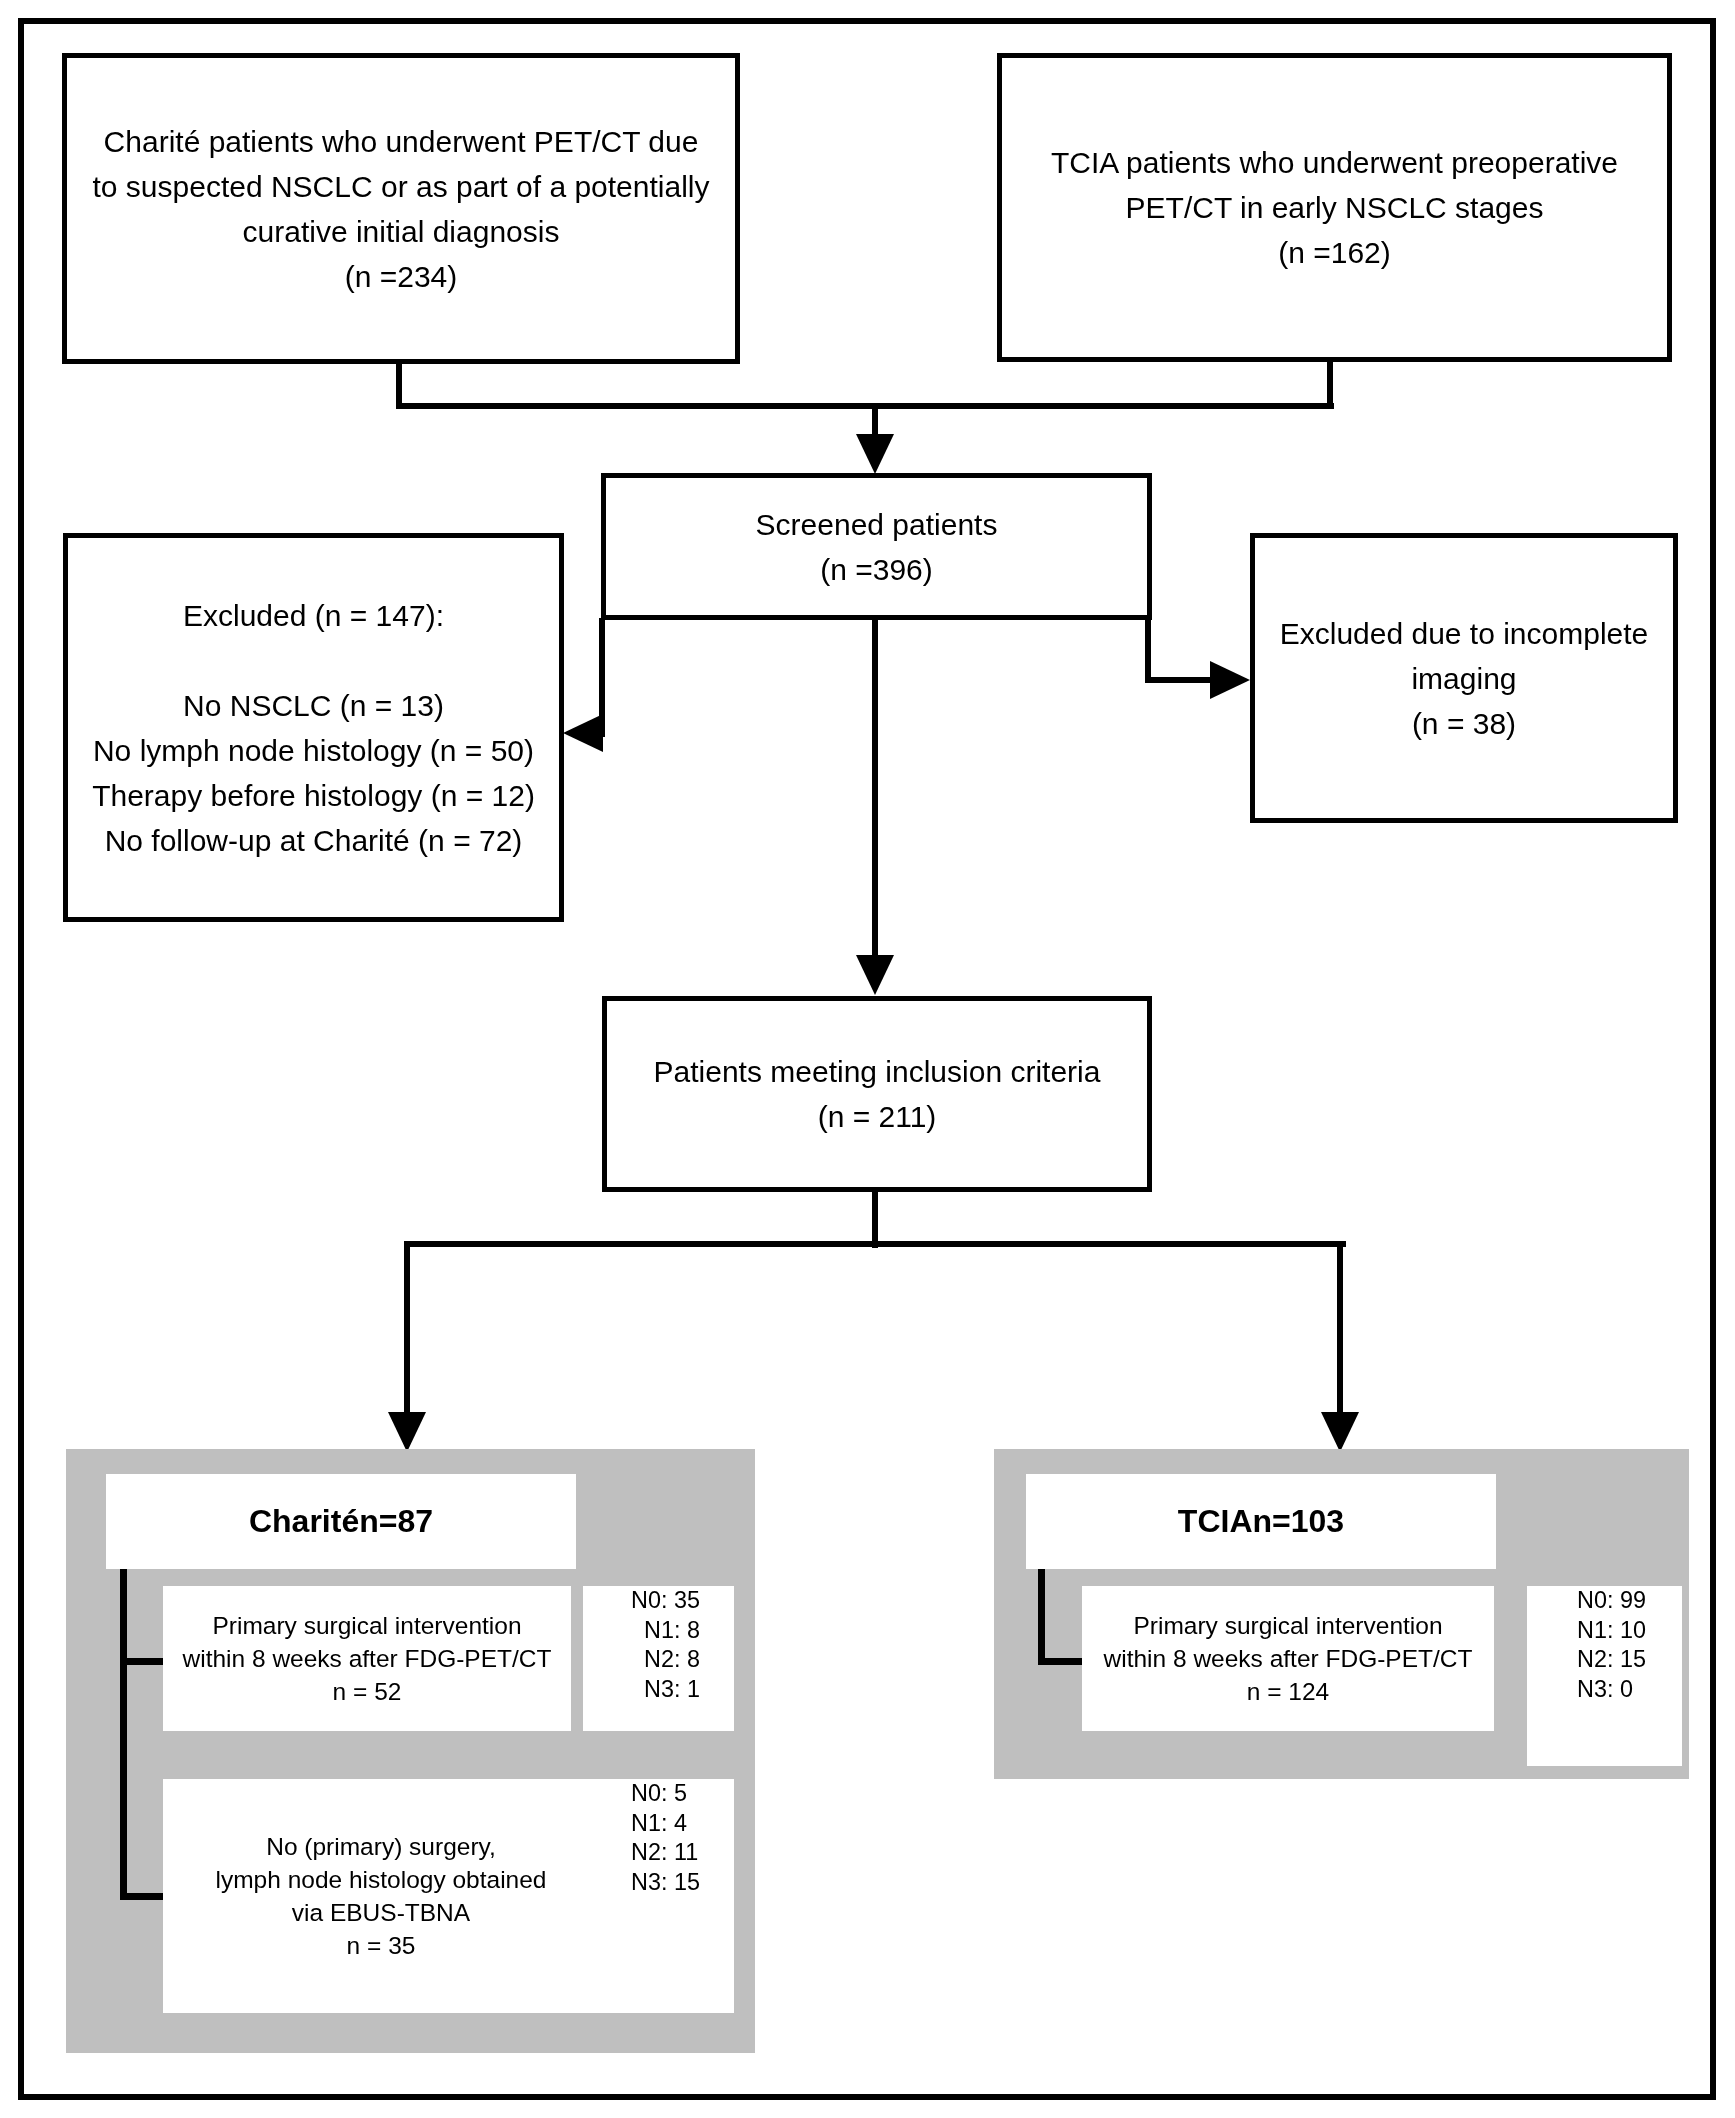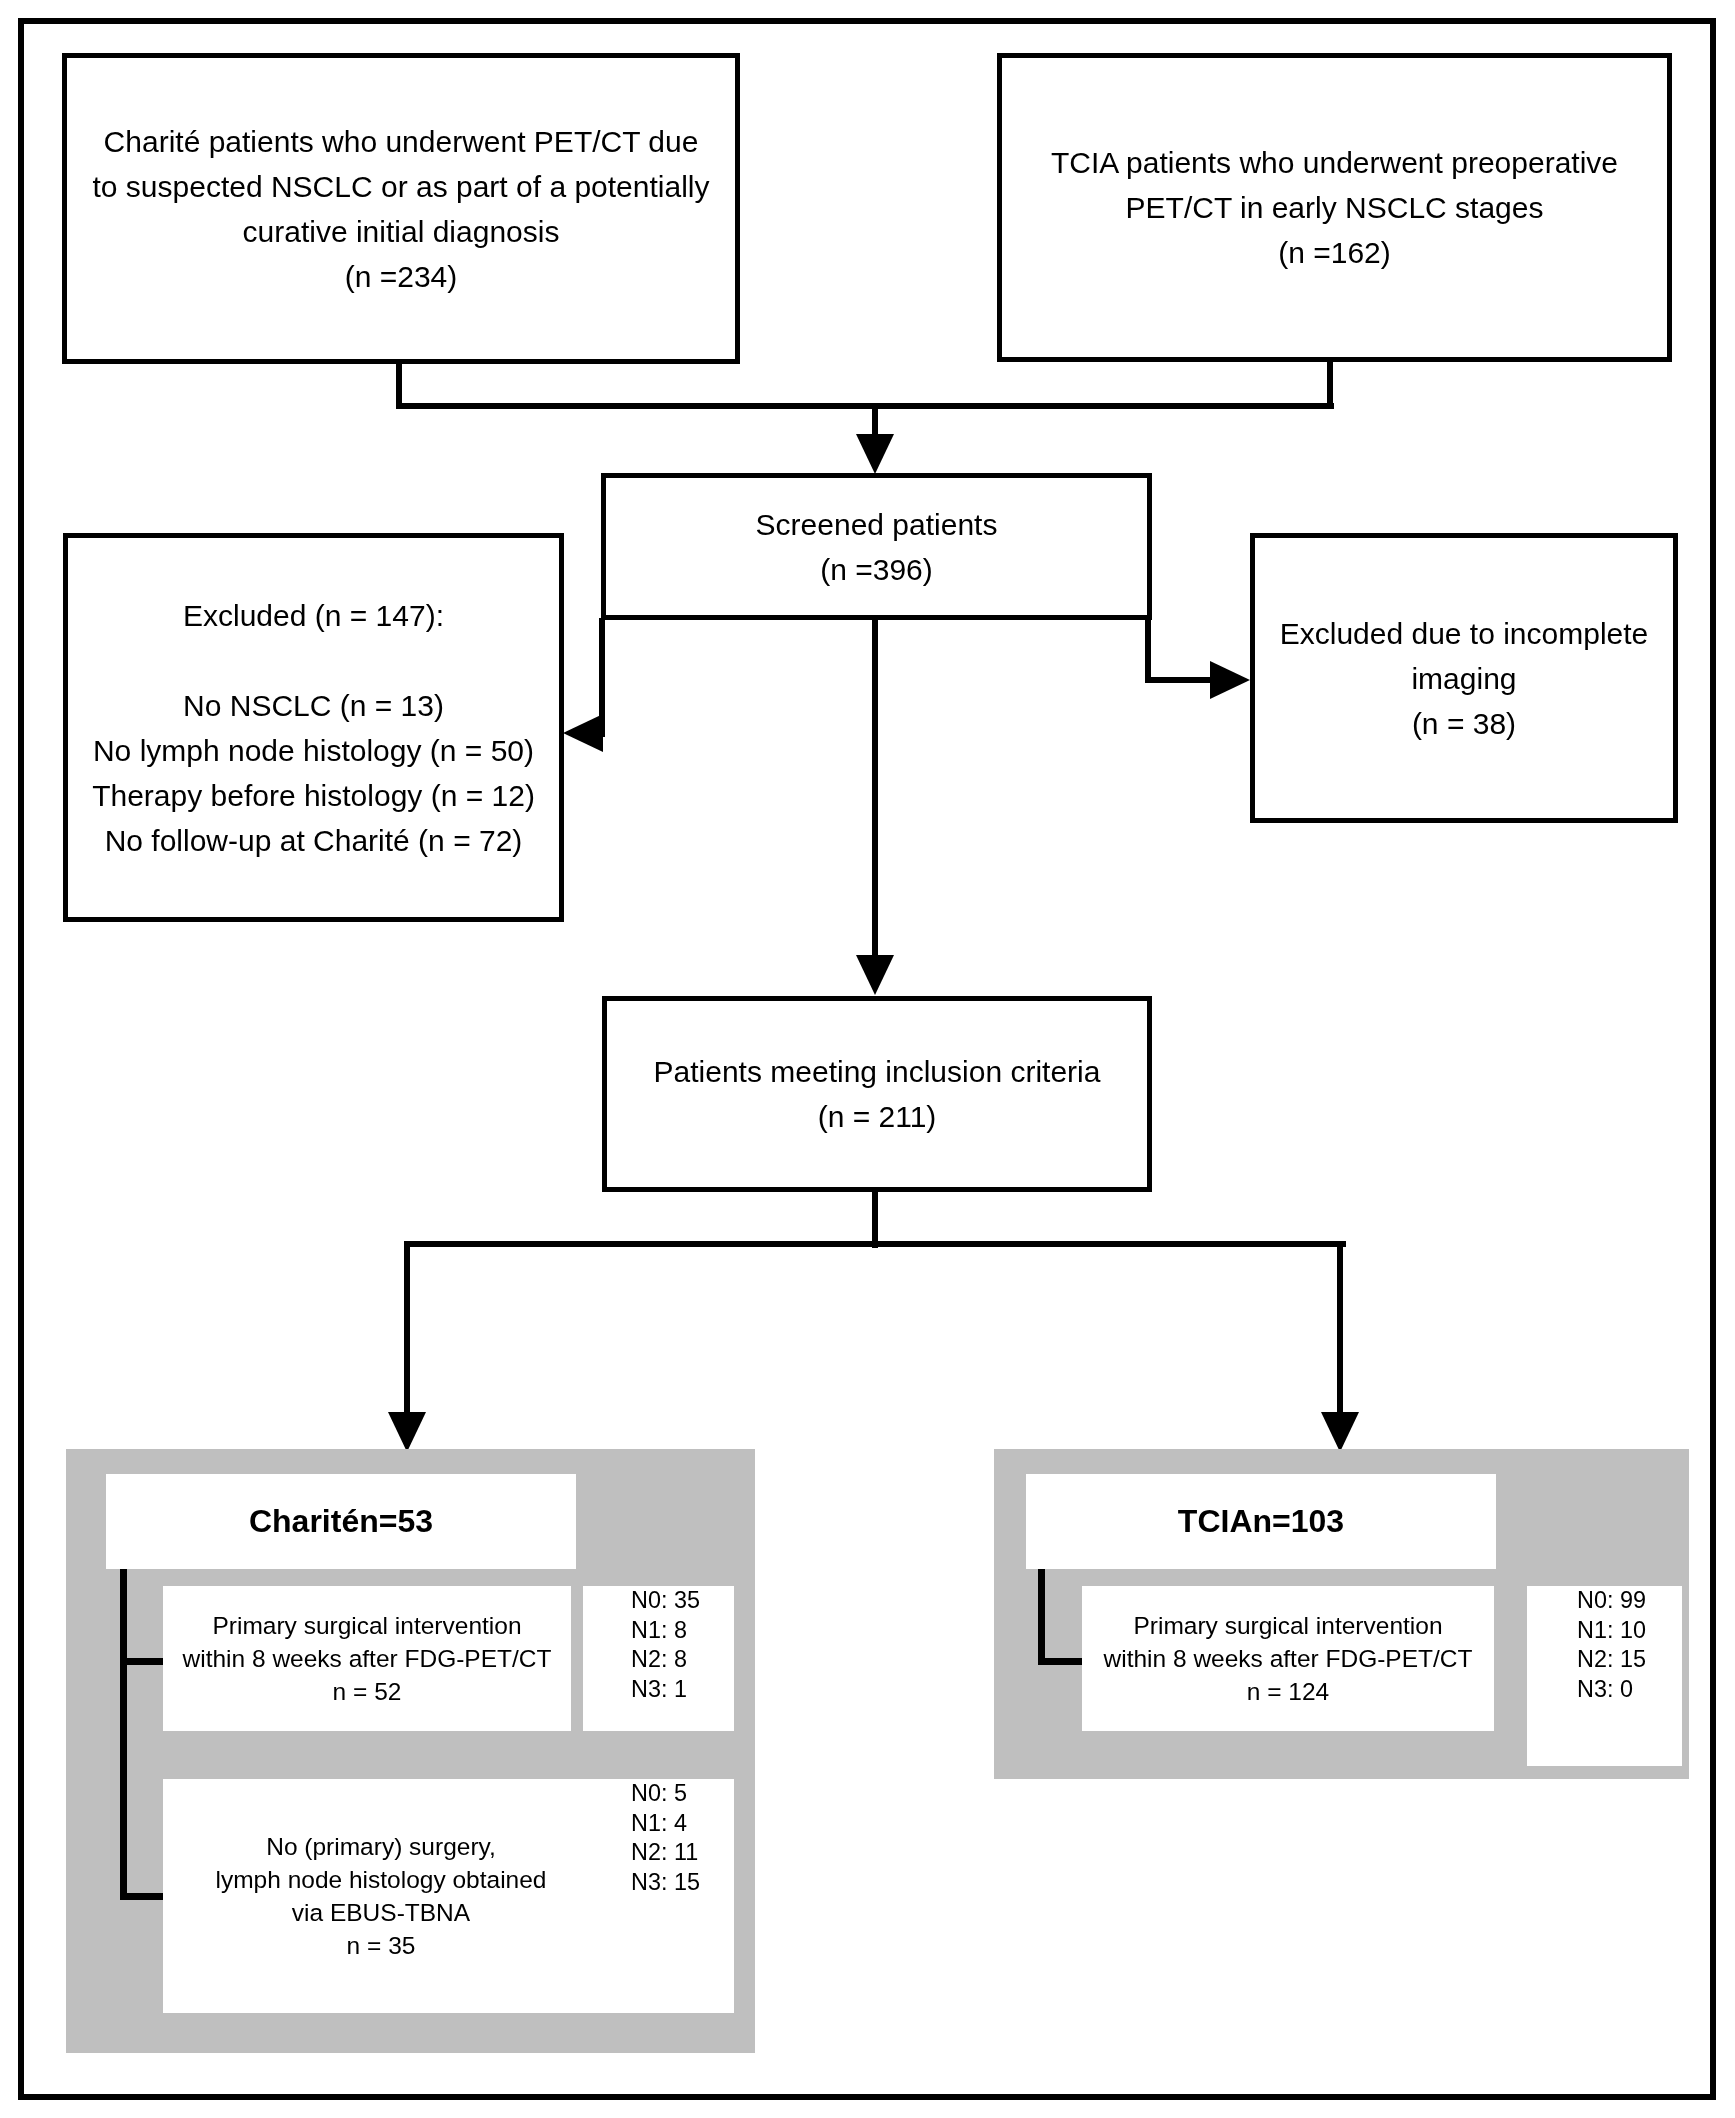--- a/index.html
+++ b/index.html
@@ -112,33 +112,33 @@
   <div class="cline" style="left:404px;top:1241px;width:942px;height:6.1px;"></div>
   <div class="cline" style="left:404px;top:1241px;width:6.1px;height:173px;"></div>
   <div class="arr arr-down" style="left:388px;top:1412px;"></div>
   <div class="cline" style="left:1337px;top:1241px;width:6.1px;height:173px;"></div>
   <div class="arr arr-down" style="left:1321px;top:1412px;"></div>
 
   <div class="panel" style="left:66px;top:1449px;width:689px;height:604px;"></div>
 
   <div class="pbox pheader" style="left:106px;top:1474px;width:470px;height:95px;">
     <span>Charité</span>
-    <span>n=53</span>
+    <span>n=87</span>
   </div>
 
   <div class="cline" style="left:120px;top:1569px;width:7.2px;height:331px;"></div>
   <div class="cline" style="left:120px;top:1658px;width:43px;height:7.2px;"></div>
   <div class="cline" style="left:120px;top:1893px;width:43px;height:7.2px;"></div>
 
   <div class="pbox prow" style="left:163px;top:1586px;width:408px;height:145px;">
     <span>Primary surgical intervention
 within 8 weeks after FDG-PET/CT
 n = 52</span>
   </div>
-  <div class="pbox ndist" style="left:583px;top:1586px;width:151px;height:145px;">
+  <div class="pbox ndist" style="left:583px;top:1586px;width:151px;height:145px;text-align:right;">
     <span>N0: 35
 N1: 8
 N2: 8
 N3: 1</span>
   </div>
 
   <div class="pbox prow" style="left:163px;top:1779px;width:436px;height:234px;">
     <span>No (primary) surgery,
 lymph node histology obtained
 via EBUS-TBNA

